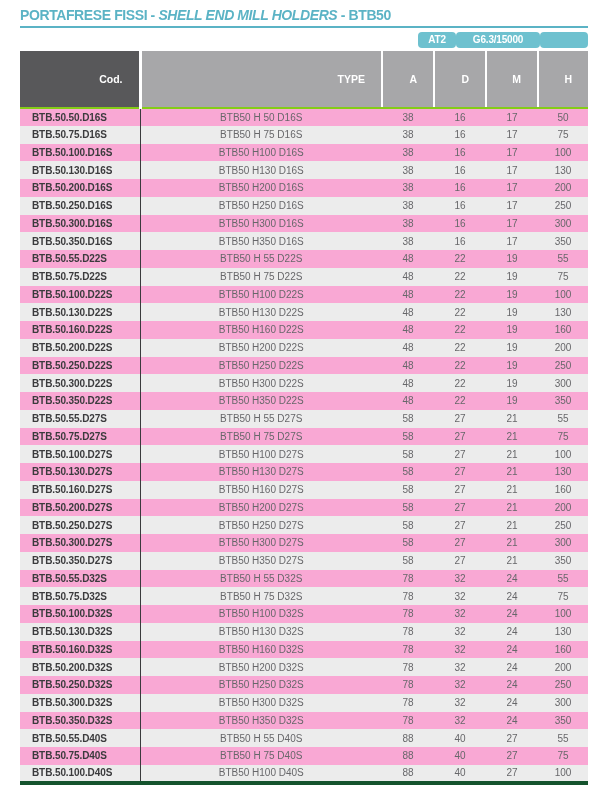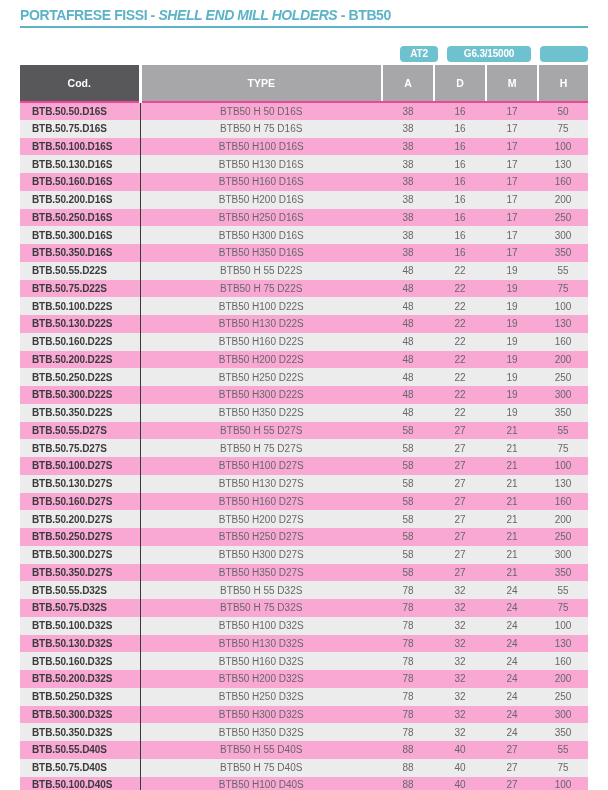--- a/index.html
+++ b/index.html
@@ -32,25 +32,25 @@
   }
   .title .italic{ font-style:italic; }
 
   .rule{
     margin:3px 0 0 20px;
     width:568px; height:2px;
     background:var(--teal);
   }
 
   .badges{
-    margin:18px 0 0 20px;
+    margin:4px 0 0 20px;
     width:568px; height:16px;
     display:flex;
     justify-content:flex-end;
-    gap:9px;
+    gap:0;
   }
   .badge{
     box-sizing:border-box;
     height:16px;
     border-radius:4px;
     background:var(--teal-badge);
     color:#ffffff;
     font-size:10px;
     font-weight:bold;
     text-align:center;
@@ -73,24 +73,24 @@
   table.catalog col.c-a{ width:52px; }
   table.catalog col.c-d{ width:52px; }
   table.catalog col.c-m{ width:52px; }
   table.catalog col.c-h{ width:50px; }
 
   thead th{
     height:24px;
     color:#ffffff;
     font-weight:bold;
     font-size:10.5px;
-    text-align:center;
+    text-align:right;
     background:var(--hdr-gray);
-    border-bottom:2px solid #ec4899;
-    padding:6px;
+    border-bottom:2px solid #84cc16;
+    padding:16px;
   }
   thead th.th-cod{ background:var(--hdr-dark); }
   thead th.th-type{ border-left:3px solid #ffffff; }
   thead th.th-num{ border-left:2px solid #ffffff; }
 
   tbody tr{ height:17.75px; background:#f9a8d4; }
   tbody tr:nth-child(even){ background:var(--row-alt); }
   tbody tr:last-child td{ border-bottom:4px solid #14532d; }
 
   tbody td{ padding:0; vertical-align:middle; }
@@ -171,28 +171,20 @@
     </tr>
         <tr>
       <td class="td-cod">BTB.50.130.D16S</td>
       <td class="td-type">BTB50 H130 D16S</td>
       <td class="td-num">38</td>
       <td class="td-num">16</td>
       <td class="td-num">17</td>
       <td class="td-num">130</td>
     </tr>
         <tr>
-      <td class="td-cod">BTB.50.160.D16S</td>
-      <td class="td-type">BTB50 H160 D16S</td>
-      <td class="td-num">38</td>
-      <td class="td-num">16</td>
-      <td class="td-num">17</td>
-      <td class="td-num">160</td>
-    </tr>
-        <tr>
       <td class="td-cod">BTB.50.200.D16S</td>
       <td class="td-type">BTB50 H200 D16S</td>
       <td class="td-num">38</td>
       <td class="td-num">16</td>
       <td class="td-num">17</td>
       <td class="td-num">200</td>
     </tr>
         <tr>
       <td class="td-cod">BTB.50.250.D16S</td>
       <td class="td-type">BTB50 H250 D16S</td>

